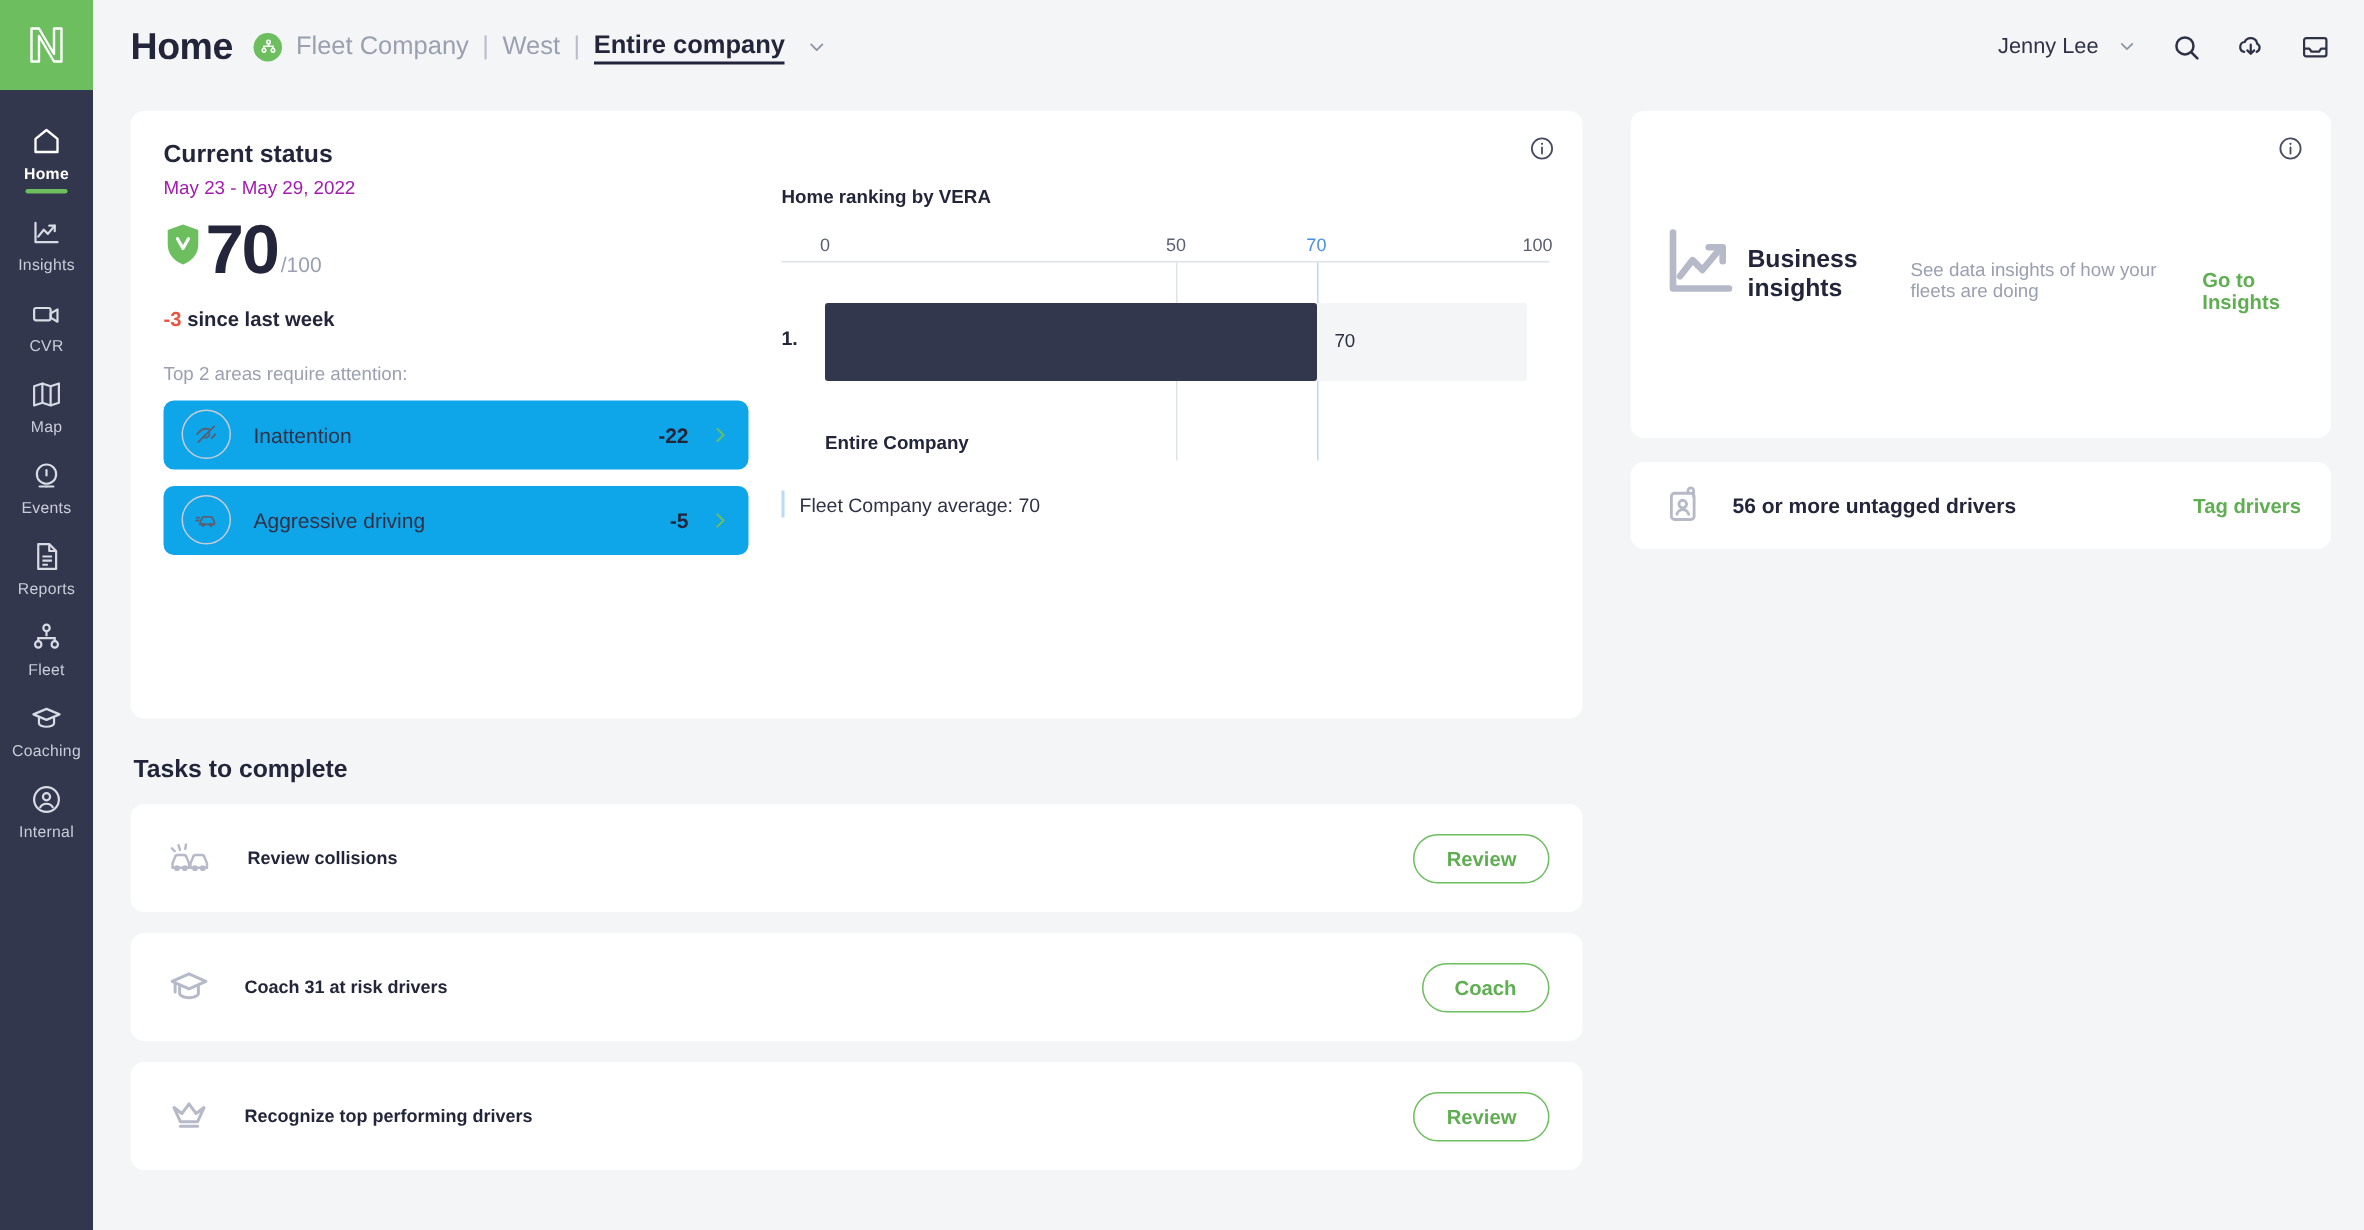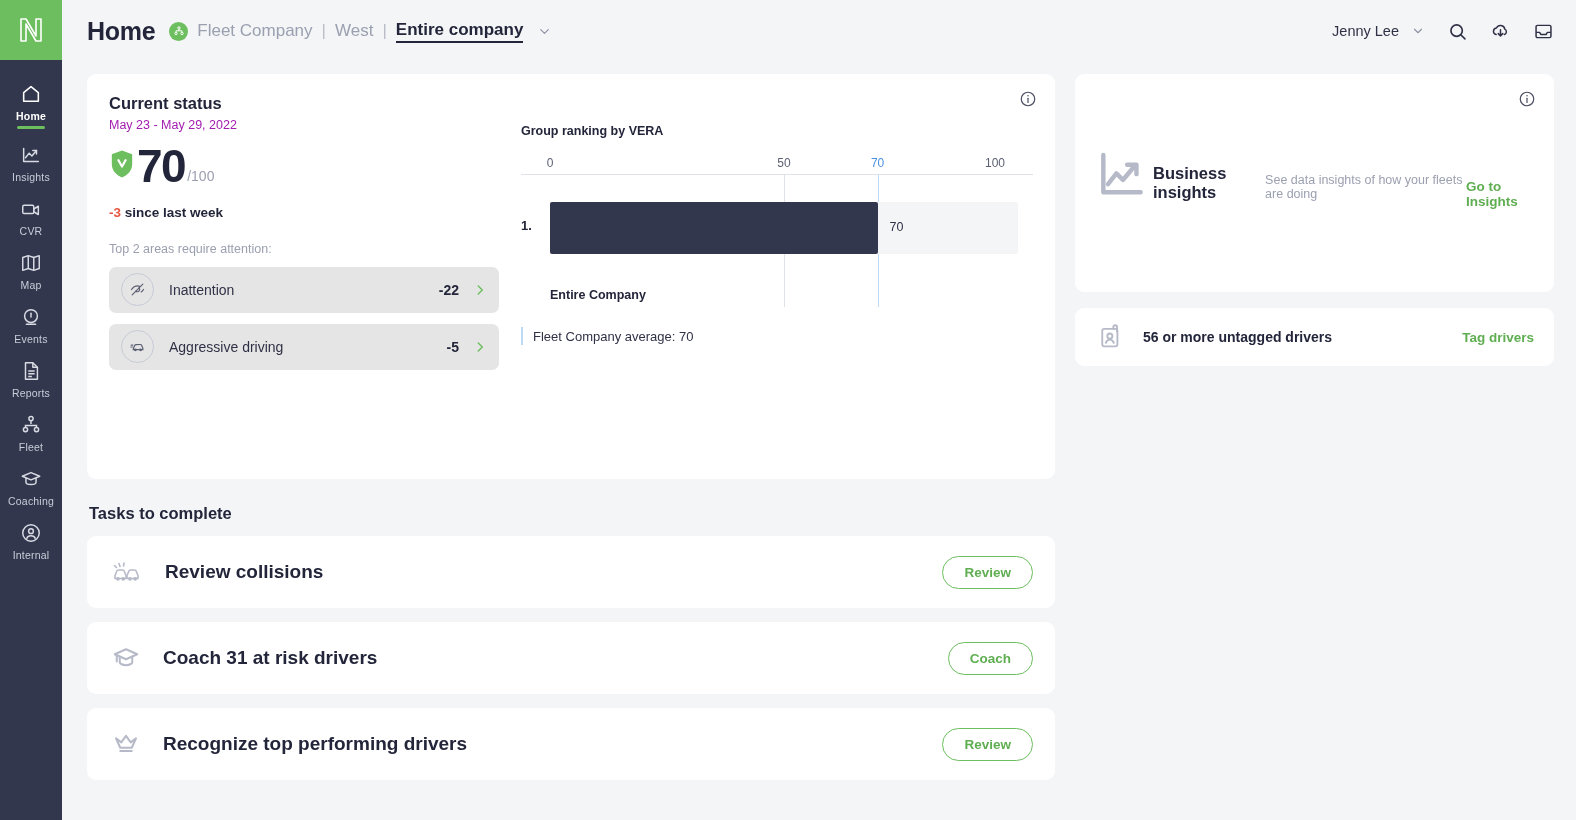--- a/index.html
+++ b/index.html
@@ -66,42 +66,42 @@
   }
   .crumb-caret { color: #8e94a4; margin-left: 5px; cursor: pointer; display:flex; }
   .topbar-right { margin-left: auto; display: flex; align-items: center; gap: 22px; }
   .user-name { font-size: 14.5px; color: #2f3146; }
   .user-chip { display: flex; align-items: center; gap: 12px; cursor: pointer; }
   .icon-btn { cursor: pointer; display: flex; color: #2f3146; }
 
   .content {
     flex: 1; overflow: hidden;
     padding: 12px 22px 0 25px;
-    display: flex; gap: 20px; justify-content: space-between;
+    display: flex; gap: 32px; justify-content: space-between;
   }
   .col-left { width: 968px; flex: 0 0 968px; }
   .col-right { flex: 1; }
 
   .card { background: #ffffff; border-radius: 9px; }
 
   
   .status-card { height: 405px; padding: 20px 22px; display: flex; position: relative; }
   .status-left { width: 390px; flex: 0 0 390px; }
   .sc-title { font-size: 16.5px; font-weight: bold; color: #23263a; }
   .sc-range { font-size: 12.5px; color: #a21caf; margin-top: 5px; }
   .sc-avg { font-size: 27px; font-weight: bold; color: #23263a; margin-top: 11px; letter-spacing: -.4px; }
   .score-row { display: flex; align-items: flex-end; margin-top: 13px; }
   .shield { margin-right: 2px; margin-bottom: 6px; }
   .score-num { font-size: 46px; font-weight: bold; color: #23263a; line-height: .95; letter-spacing: -1.5px; }
   .score-den { font-size: 14px; color: #9ba0b0; margin-left: 2px; margin-bottom: 5px; }
   .delta-row { font-size: 13.5px; font-weight: bold; color: #23263a; margin-top: 16px; }
   .delta-val { color: #e8543f; }
   .attention-label { font-size: 12.5px; color: #9ba0b0; margin-top: 22px; }
   .attn {
-    height: 46px; background: #e5e5e5; border-radius: 7px;
+    height: 46px; background: #0ea5e9; border-radius: 7px;
     display: flex; align-items: center; padding: 0 12px;
     margin-top: 11px; cursor: pointer;
   }
   .attn-ic {
     width: 33px; height: 33px; border-radius: 50%;
     border: 1px solid #c7cbd6; display: flex; align-items: center; justify-content: center;
     color: #5b5f72; flex: 0 0 33px;
   }
   .attn-name { font-size: 14px; color: #2f3146; margin-left: 15px; }
   .attn-val { margin-left: auto; font-size: 14px; font-weight: bold; color: #23263a; }
@@ -129,21 +129,21 @@
   .avg-text { font-size: 13px; color: #2f3146; }
   .info-ic { position: absolute; top: 16px; right: 18px; cursor: pointer; color: #4a4d61; }
 
   
   .tasks-title { font-size: 16.5px; font-weight: bold; color: #23263a; margin: 25px 0 13px 2px; }
   .task-card {
     height: 72px; display: flex; align-items: center;
     padding: 0 22px 0 24px; margin-bottom: 14px;
   }
   .task-ic { color: #b6bac8; display: flex; flex: 0 0 auto; }
-  .task-name { font-size: 19px; font-weight: bold; color: #23263a; margin-left: 22px; }
+  .task-name { font-size: 12px; font-weight: bold; color: #23263a; margin-left: 22px; }
   .task-btn {
     margin-left: auto;
     border: 1px solid #6cbe5e; color: #5fae51; background: #fff;
     border-radius: 18px; padding: 8px 21px;
     font-size: 13.5px; font-weight: bold; cursor: pointer;
     font-family: "Liberation Sans", sans-serif;
   }
 
   
   .insights-card { height: 218px; padding: 16px; position: relative; display: flex;
@@ -391,27 +391,27 @@
               <span class="attn-val">-5</span>
               <span class="attn-chev">
                 <svg width="14" height="14" viewBox="0 0 24 24" fill="none" stroke="currentColor" stroke-width="2.4" stroke-linecap="round" stroke-linejoin="round">
                     <path d="M9 5l7 7-7 7"></path>
                   </svg>
               </span>
             </div>
           </div>
 
           <div class="chart-wrap">
-            <div class="chart-title">Group ranking by VERA</div>
+            <div class="chart-title">Home ranking by VERA</div>
             <div class="plot">
               <div class="axis-labels">
                 <span class="axis-tick" id="tk0" style="left: 29px;">0</span>
                 <span class="axis-tick" id="tk1" style="left: 263px;">50</span>
                 <span class="axis-tick hl" id="tk2" style="left: 356.6px;">70</span>
-                <span class="axis-tick" id="tk3" style="left: 474px;">100</span>
+                <span class="axis-tick" id="tk3" style="left: 504px;">100</span>
               </div>
               <div class="axis-line"></div>
               <div class="plot-body">
                 <div class="gridline" id="gl50" style="left: 263px;"></div>
                 <div class="gridline hl" id="gl70" style="left: 356.6px;"></div>
                 <div class="bar-row">
                   <span class="rank-no">1.</span>
                   <div class="track" id="trk" style="left: 29px; width: 468px; background: rgb(244, 245, 247);">
                     <div class="bar-fill" id="bfill" style="width: 327.6px; background: rgb(51, 55, 77);"></div>
                     <span class="bar-value" id="bval" style="left: 339.6px;">70</span>

